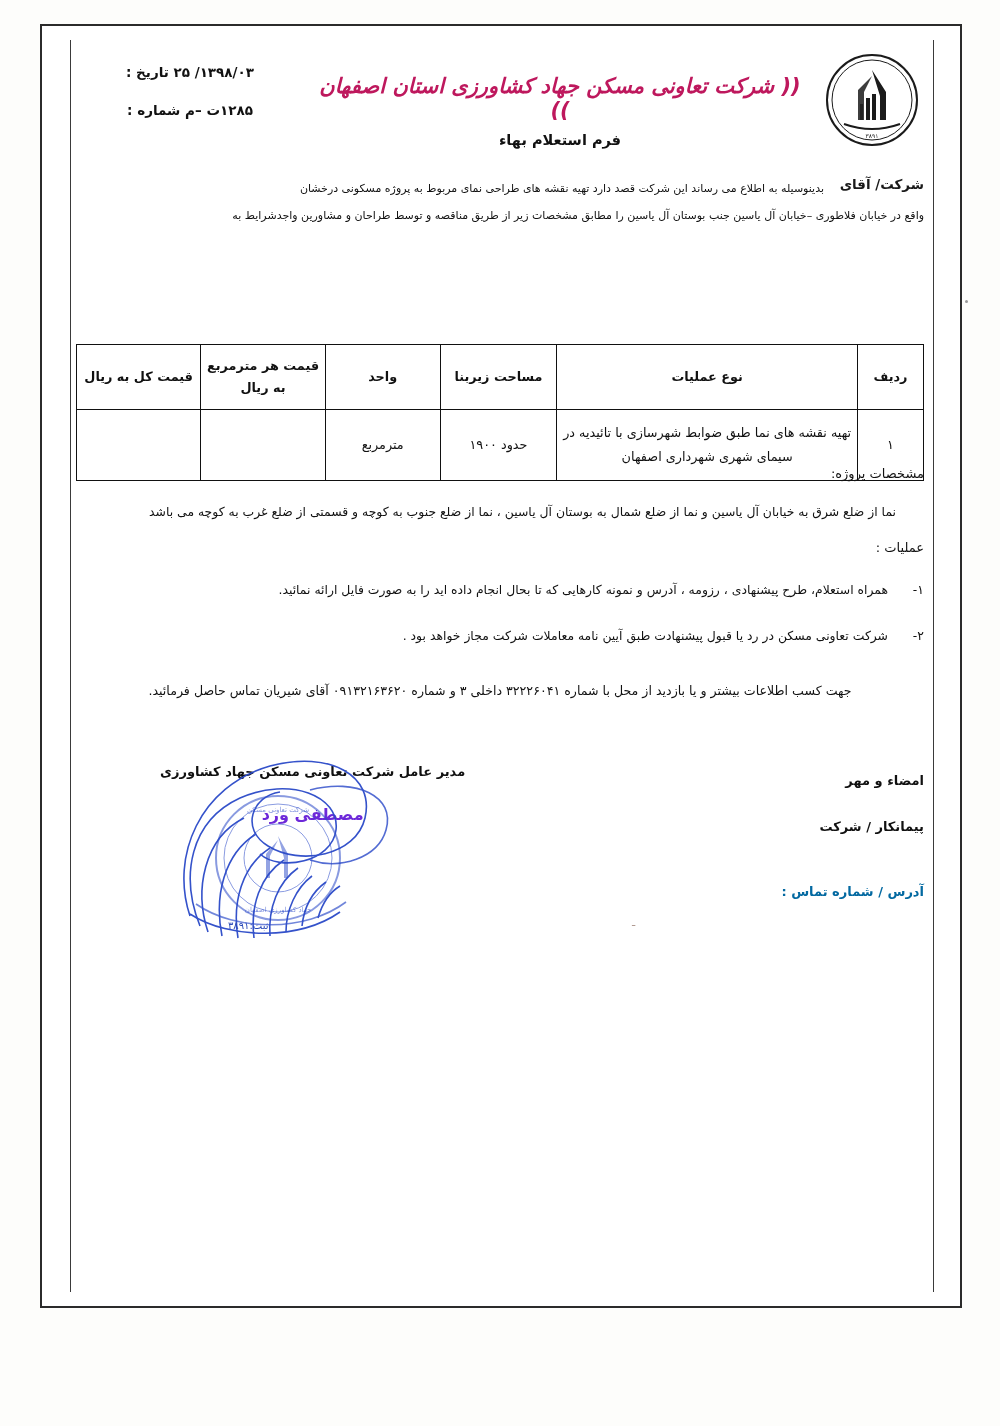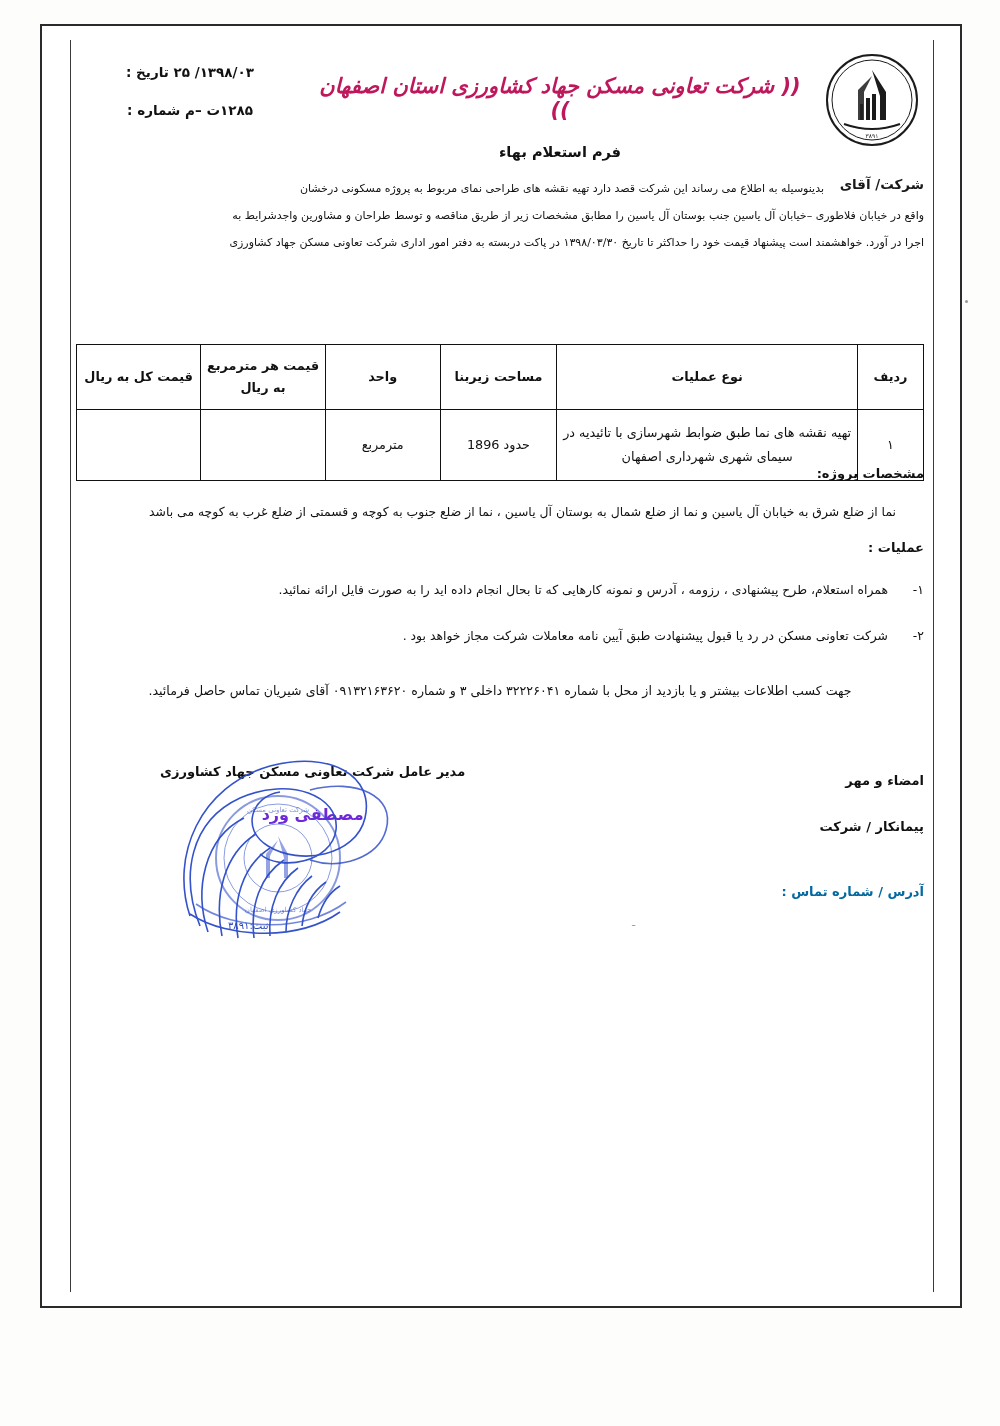--- a/index.html
+++ b/index.html
@@ -67,21 +67,21 @@
   }
   .org-title {
     font-size: 21px;
     font-weight: bold;
     letter-spacing: 0px;
     color: #be185d;
     direction: rtl;
     font-style: italic;
   }
   .form-title {
-    margin-top: 22px;
+    margin-top: 10px;
     font-size: 14.5px;
     font-weight: bold;
     color: #111;
   }
 
   .meta {
     position: absolute;
     right: 640px;
     top: 20px;
     width: 220px;
@@ -149,21 +149,21 @@
   .c-masahat { width: 110px; }
   .c-vahed { width: 108px; }
   .c-gheymat-m { width: 118px; }
   .c-gheymat-k { width: 118px; }
 
   
   .sec-label {
     position: absolute;
     right: 76px;
     font-size: 13px;
-    font-weight: bold;
+    font-weight: normal;
     direction: rtl;
     color: #111;
     text-align: center;
   }
   .sec-text {
     position: absolute;
     right: 76px;
     left: 76px;
     direction: rtl;
     font-size: 12.4px;
@@ -328,39 +328,38 @@
         <span class="meta-label">شماره :</span>
       </div>
     </div>
   </div>
 
   <div class="addressee">شرکت/ آقای</div>
 
   <div class="para">
     <p class="l1">بدینوسیله به اطلاع می رساند این شرکت قصد دارد تهیه نقشه های طراحی  نمای   مربوط به پروژه مسکونی درخشان</p>
     <p>واقع در خیابان فلاطوری  –خیابان آل یاسین جنب بوستان آل یاسین  را  مطابق مشخصات زیر از طریق مناقصه  و  توسط طراحان و مشاورین واجدشرایط به</p>
-    <p>اجرا در آورد. خواهشمند است پیشنهاد قیمت خود را حداکثر تا تاریخ ۱۳۹۸/۰۳/۳۰ در پاکت دربسته به دفتر امور اداری شرکت تعاونی مسکن جهاد کشاورزی</p>
   </div>
 
   <table class="tbl">
     <thead>
       <tr>
         <th class="c-radif">ردیف</th>
         <th class="c-noe">نوع عملیات</th>
         <th class="c-masahat">مساحت زیربنا</th>
         <th class="c-vahed">واحد</th>
         <th class="c-gheymat-m">قیمت هر مترمربع به ریال</th>
         <th class="c-gheymat-k">قیمت کل به ریال</th>
       </tr>
     </thead>
     <tbody>
       <tr>
         <td>۱</td>
         <td>تهیه نقشه های نما طبق ضوابط شهرسازی با تائیدیه در سیمای شهری شهرداری اصفهان</td>
-        <td>حدود 1896</td>
+        <td>حدود ۱۹۰۰</td>
         <td>مترمربع</td>
         <td></td>
         <td></td>
       </tr>
     </tbody>
   </table>
 
   <div class="sec-label" id="proj-label">مشخصات پروژه:</div>
   <div class="sec-text" id="proj-text">نما از ضلع شرق به خیابان آل یاسین و نما از ضلع شمال به بوستان آل یاسین ، نما از ضلع جنوب به کوچه  و قسمتی از ضلع غرب به کوچه می باشد</div>
 

